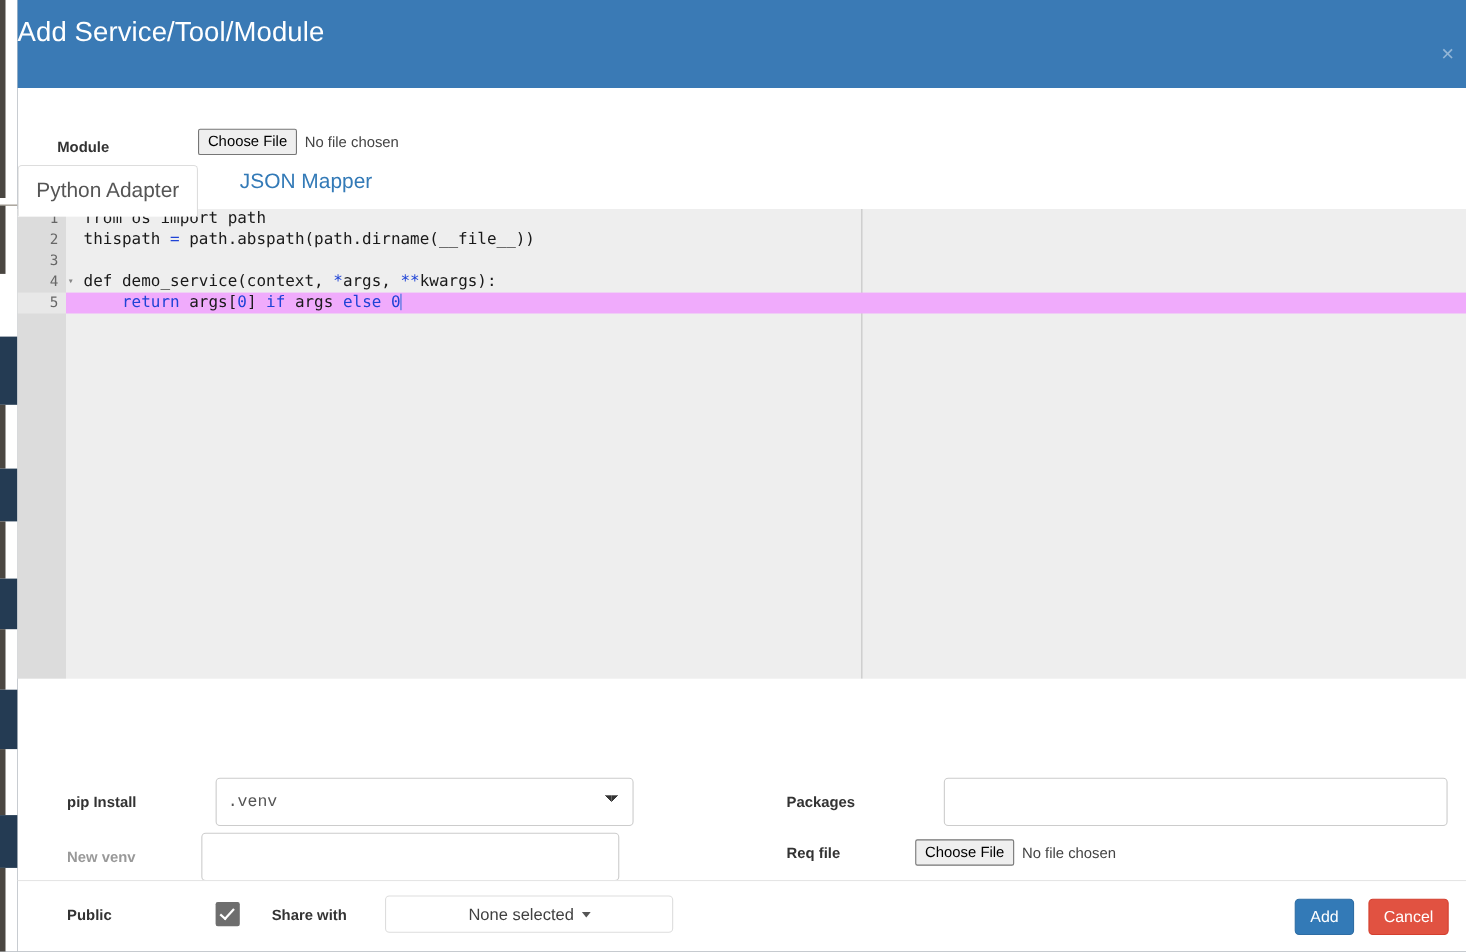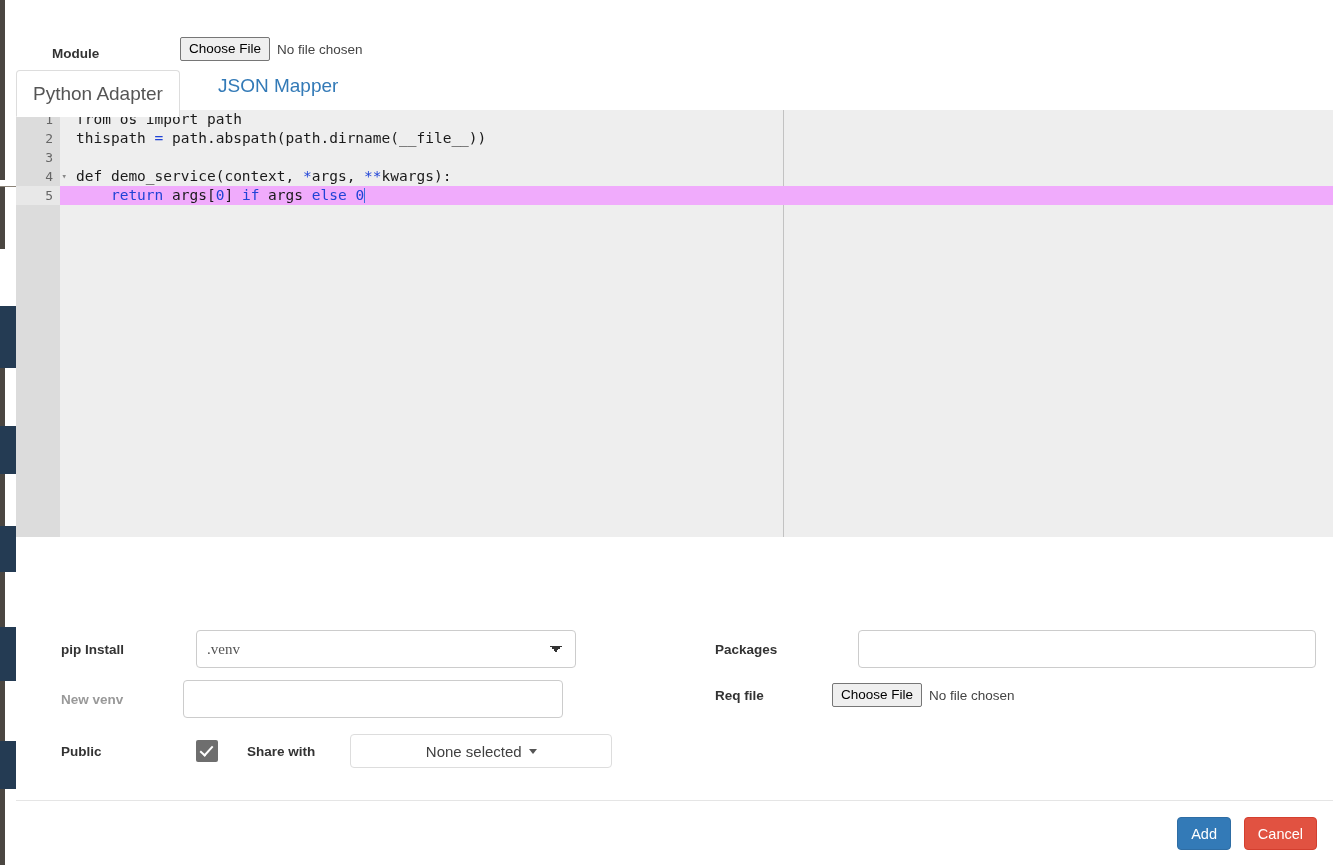--- a/index.html
+++ b/index.html
@@ -247,28 +247,28 @@
     width: 180px;
     padding-left: 45px;
     box-sizing: border-box;
     font-weight: bold;
     font-size: 13.5px;
     color: #333;
   }
   .frow-label.muted { color: #999; }
 
   select.sel, input.txt {
-    font-family: Liberation Serif, serif;
+    font-family: Liberation Mono, monospace;
     font-size: 15px;
     color: #555;
     border: 1px solid #ccc;
     border-radius: 4px;
     background: #fff;
     box-sizing: border-box;
-    height: 38px;
+    height: 44px;
     padding: 0 10px;
     outline: none;
   }
   select.sel {
     width: 380px;
     -webkit-appearance: none;
     appearance: none;
     background-image:
       linear-gradient(45deg, transparent 50%, #333 50%),
       linear-gradient(135deg, #333 50%, transparent 50%);
@@ -362,20 +362,24 @@
   <div class="bd-band" style="top:526px; height:46px;"></div>
   <div class="bd-dark" style="top:572px; height:55px;"></div>
   <div class="bd-band" style="top:627px; height:54px;"></div>
   <div class="bd-dark" style="top:681px; height:60px;"></div>
   <div class="bd-band" style="top:741px; height:48px;"></div>
   <div class="bd-dark" style="top:789px; height:76px;"></div>
 </div>
 
 <div class="modal">
 
+  <div class="modal-header">
+    <div class="modal-title">Add Service/Tool/Module</div>
+    <div class="close-x">×</div>
+  </div>
 
   <div class="modal-body">
 
     <div class="row-module">
       <div class="lbl lbl-module">Module</div>
       <div class="filewrap">
         <button class="file-btn">Choose File</button>
         <span class="file-status">No file chosen</span>
       </div>
     </div>

